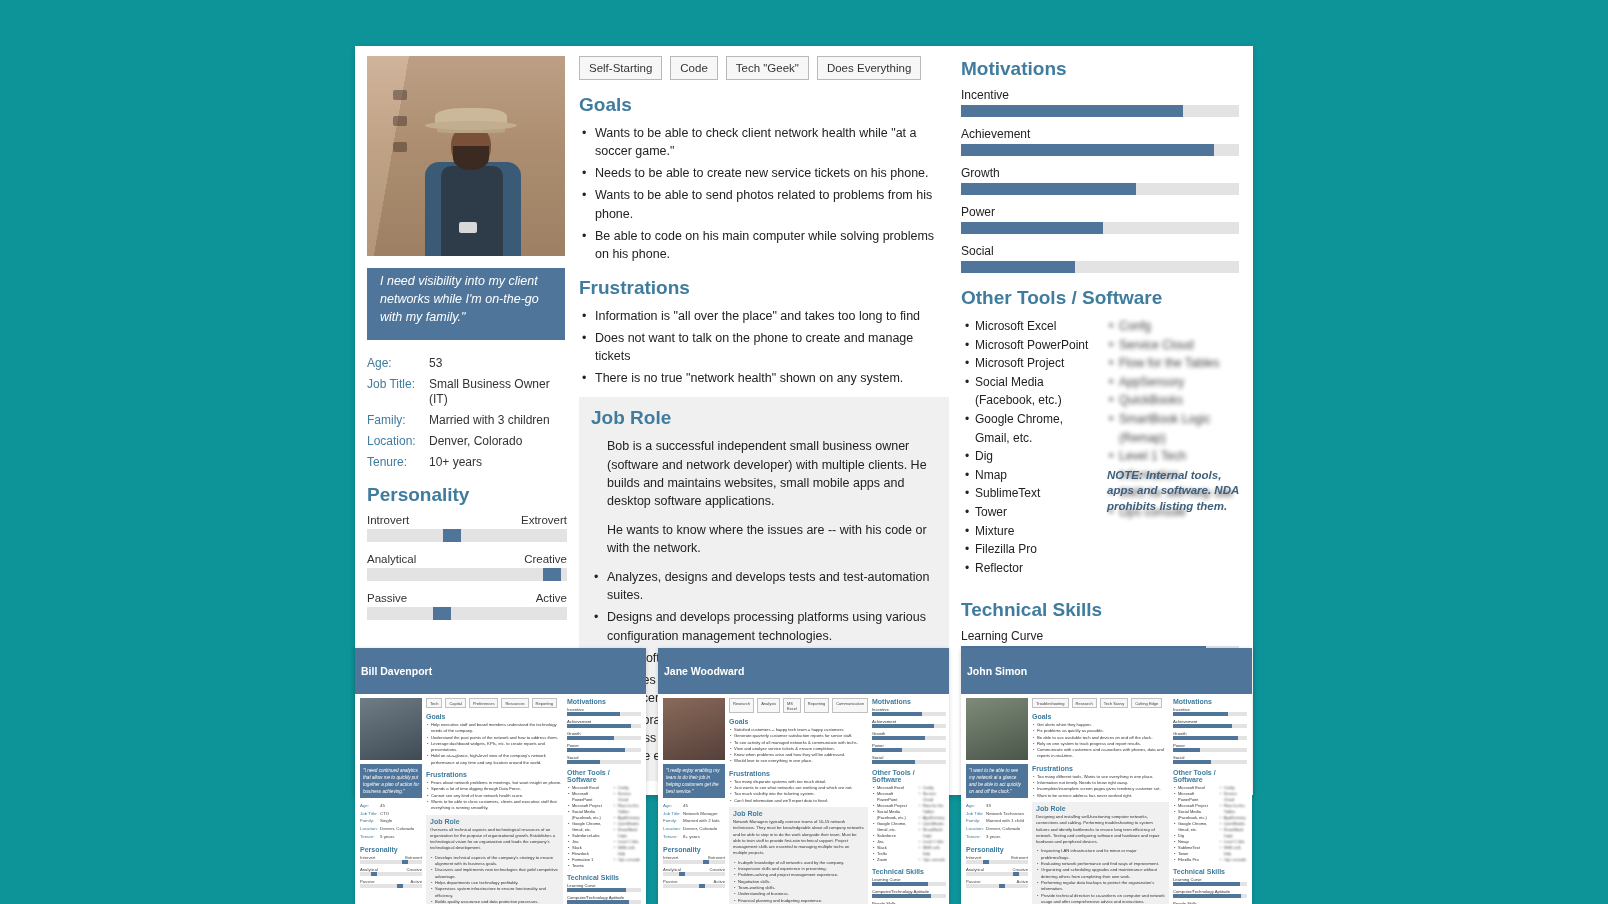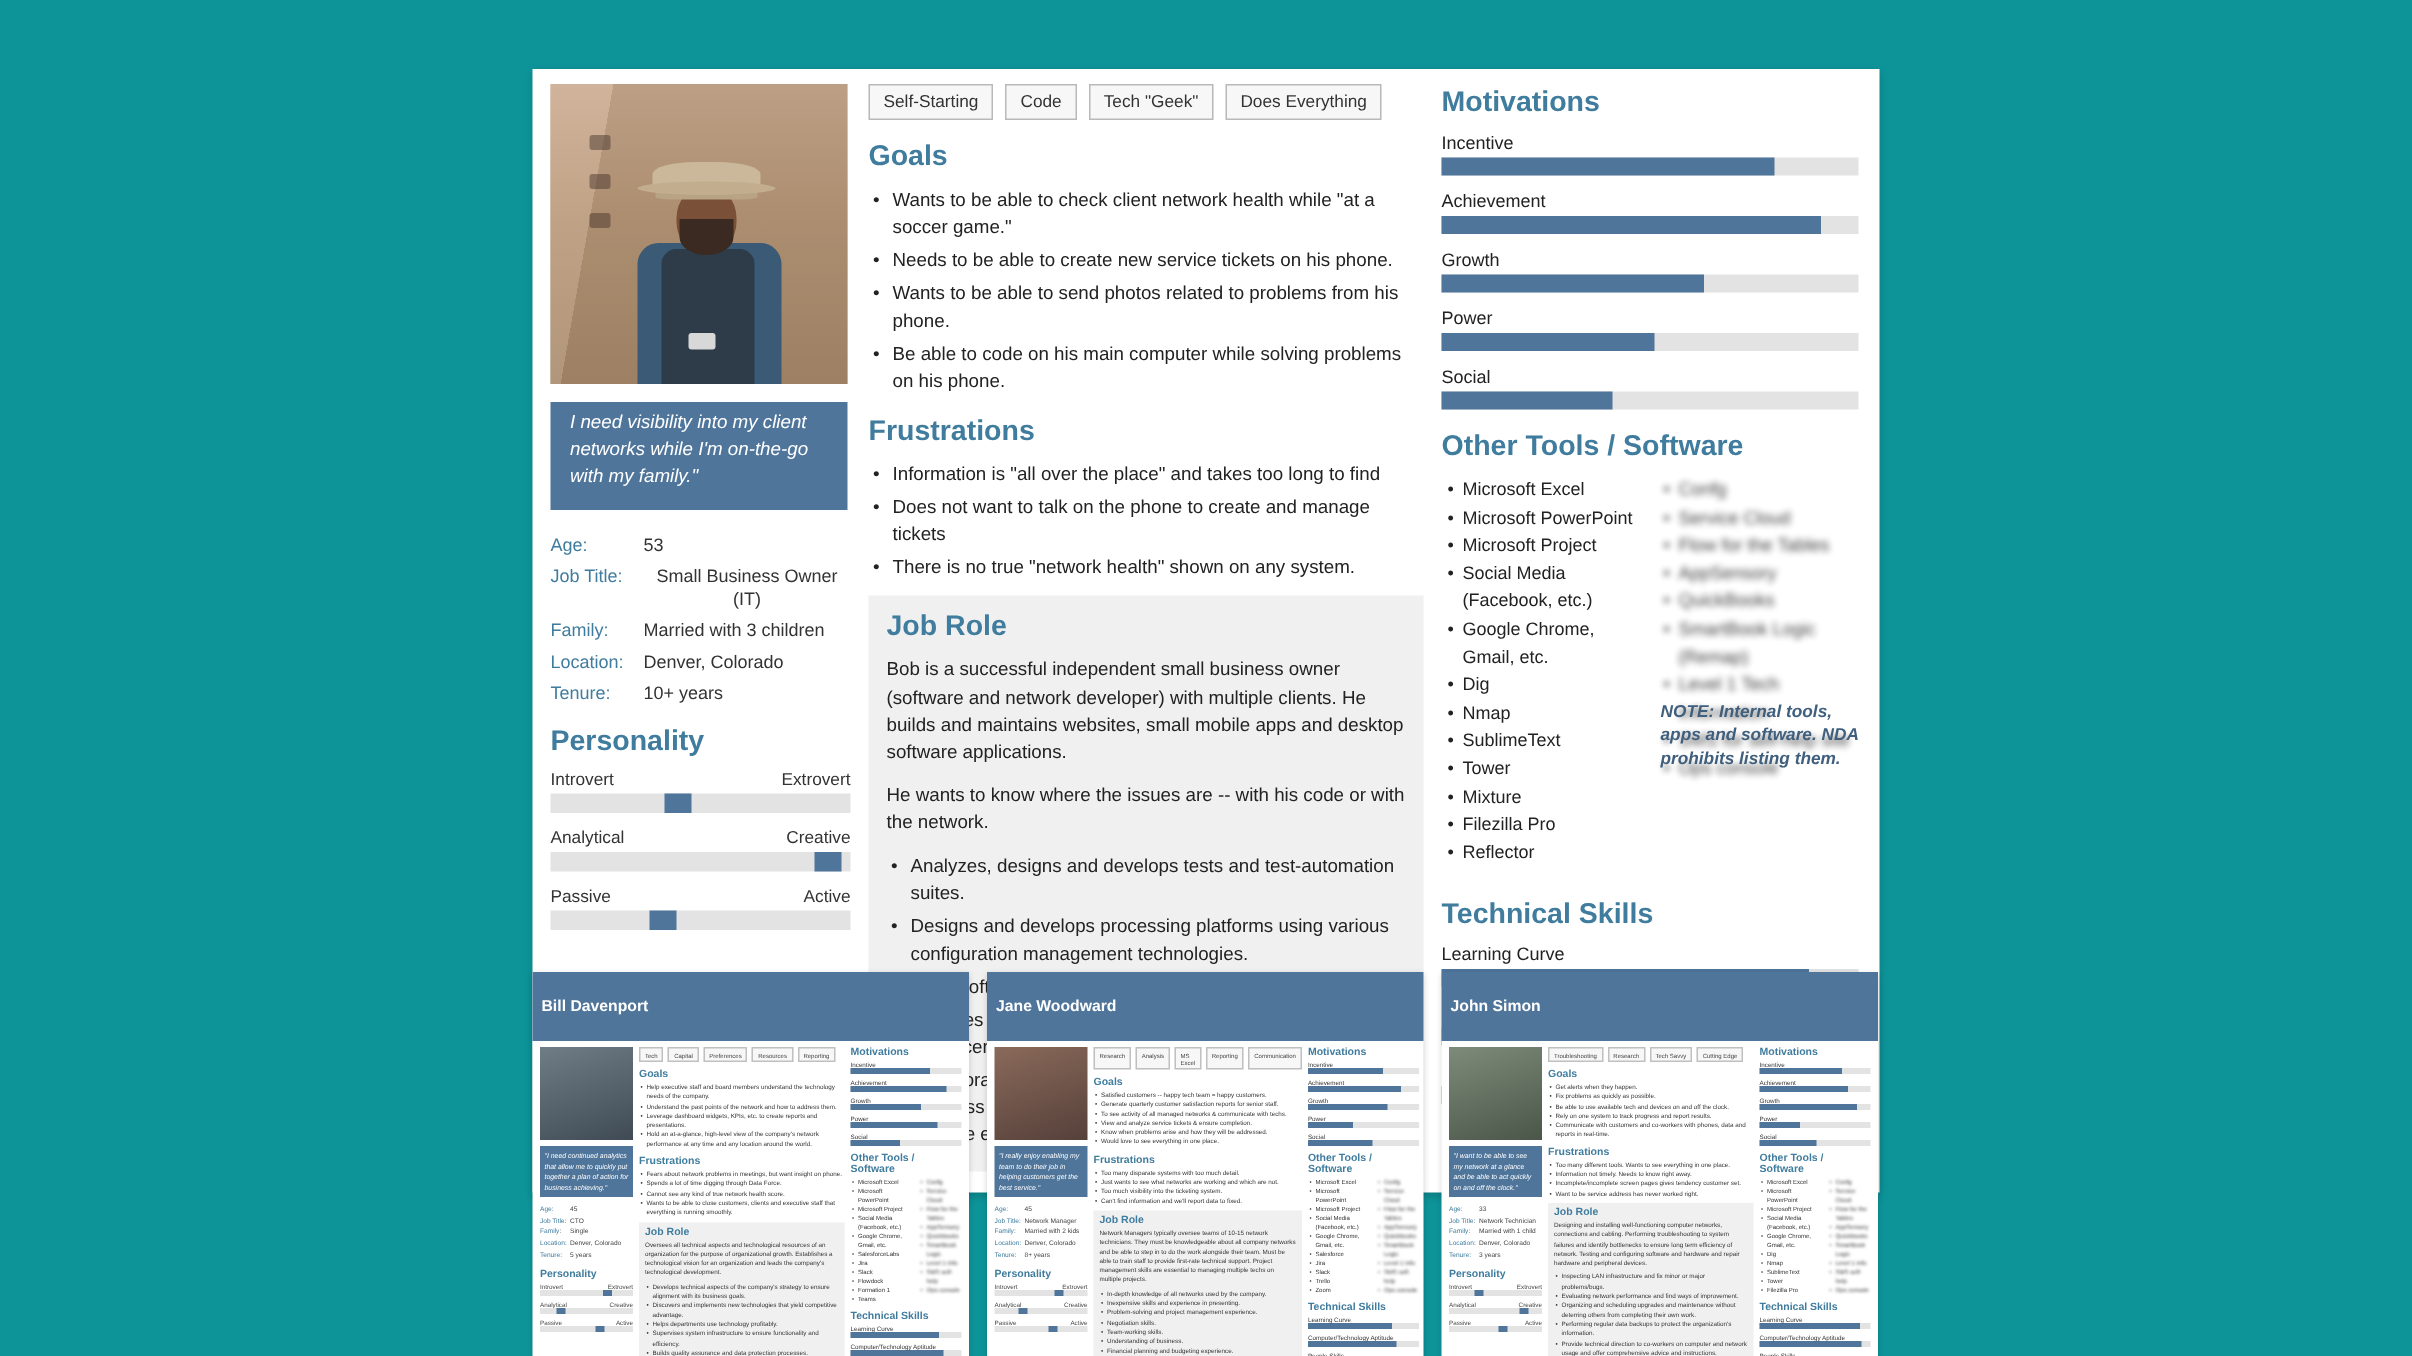--- a/index.html
+++ b/index.html
@@ -107,21 +107,21 @@
     padding: 4px 13px 14px 13px;
     font-style: italic;
     font-size: 12.5px;
     line-height: 1.45;
     width: 172px;
   }
 
   .facts { margin-top: 16px; font-size: 12px; }
   .fact-row { display: flex; margin-bottom: 6px; line-height: 1.25; }
   .fact-label { color: #3f7c9e; width: 62px; flex: 0 0 62px; }
-  .fact-value { color: #333333; text-align: center; }
+  .fact-value { color: #333333; }
 
   .section-title {
     color: #3f7c9e;
     font-size: 19px;
     font-weight: bold;
     margin: 14px 0 8px 0;
   }
 
   .spectrum { margin-bottom: 11px; }
   .spectrum .ends {
@@ -155,21 +155,21 @@
   }
   ul.bullets li:before {
     content: "•"; position: absolute; left: -11px; color: #222;
   }
   .jobrole-box {
     background: #f0f0f0;
     padding: 10px 12px 12px 12px;
     margin-top: 10px;
   }
   .jobrole-box p {
-    font-size: 12.5px; color: #222; line-height: 1.45; margin: 0 0 11px 0;
+    font-size: 12.5px; color: #222; line-height: 1.45; margin: 0 0 11px 16px;
   }
   .jobrole-box .section-title { margin-top: 0; }
 
   
   .col-right { width: 278px; flex: 0 0 278px; }
   .meter { margin-bottom: 10px; }
   .meter .lbl { font-size: 12px; color: #222; margin-bottom: 3px; }
   .bar-bg { height: 12px; background: #e3e3e3; width: 100%; }
   .bar-fg { height: 12px; background: #4f759b; }
 

